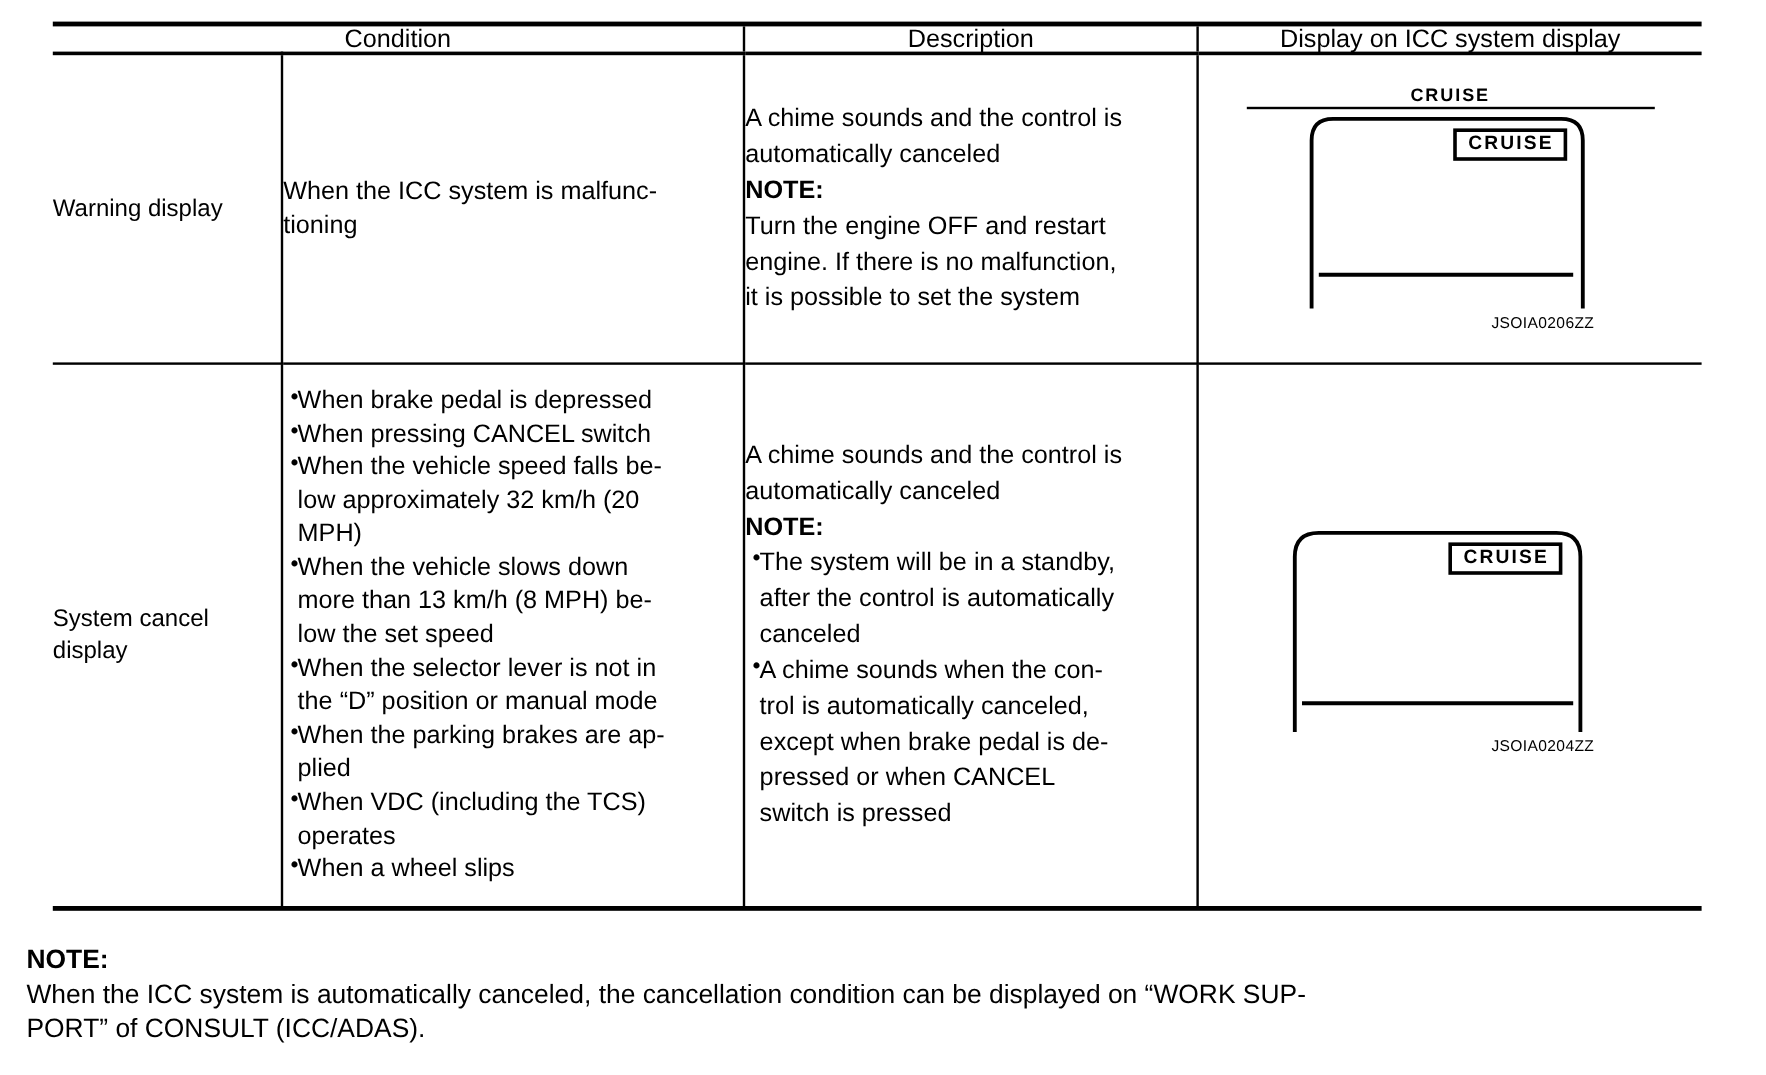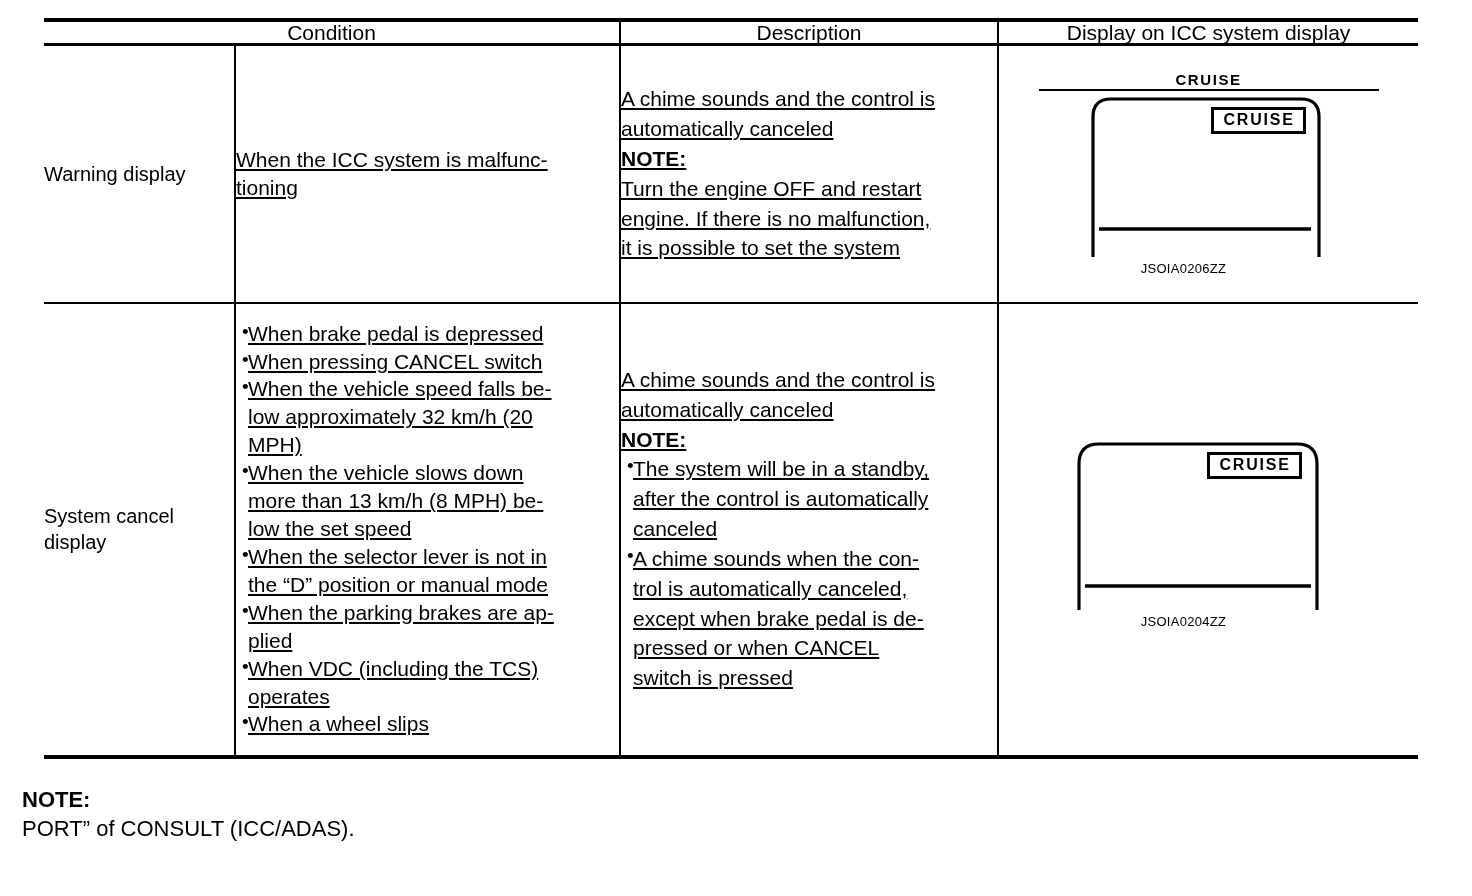--- a/index.html
+++ b/index.html
@@ -83,21 +83,21 @@
     font-size: 21px;
     line-height: 1.42;
     padding: 0 10px 0 14px;
     vertical-align: middle !important;
   }
   .c-disp {
     vertical-align: middle !important;
     padding: 0;
   }
 
-  .txt-line { white-space: pre-wrap; text-decoration: underline; }
+  .txt-line { white-space: pre-wrap; }
   .note-lbl { font-weight: bold; }
 
   
   ul.blist {
     list-style: none;
     margin: 0;
     padding: 0;
   }
   ul.blist > li {
     position: relative;
@@ -114,21 +114,21 @@
 
   
   .illo {
     position: relative;
     margin: 0 auto;
   }
   .illo .cap {
     font-size: 13px;
     font-family: "Liberation Sans", sans-serif;
     letter-spacing: 0.3px;
-    text-align: center;
+    text-align: right;
     margin-top: 2px;
     padding-right: 50px;
   }
   .illo-title {
     text-align: center;
     font-size: 15px;
     font-weight: bold;
     letter-spacing: 1.6px;
     margin-bottom: 1px;
   }
@@ -303,14 +303,15 @@
         </td>
       </tr>
     </tbody>
   </table>
 
   <div class="rule-bottom"></div>
 </div>
 
 <div class="bottom-note">
   <div class="note-hd">NOTE:</div>
+  <div>When the ICC system is automatically canceled, the cancellation condition can be displayed on “WORK SUP-</div>
   <div>PORT” of CONSULT (ICC/ADAS).</div>
 </div>
 
 </body></html>

